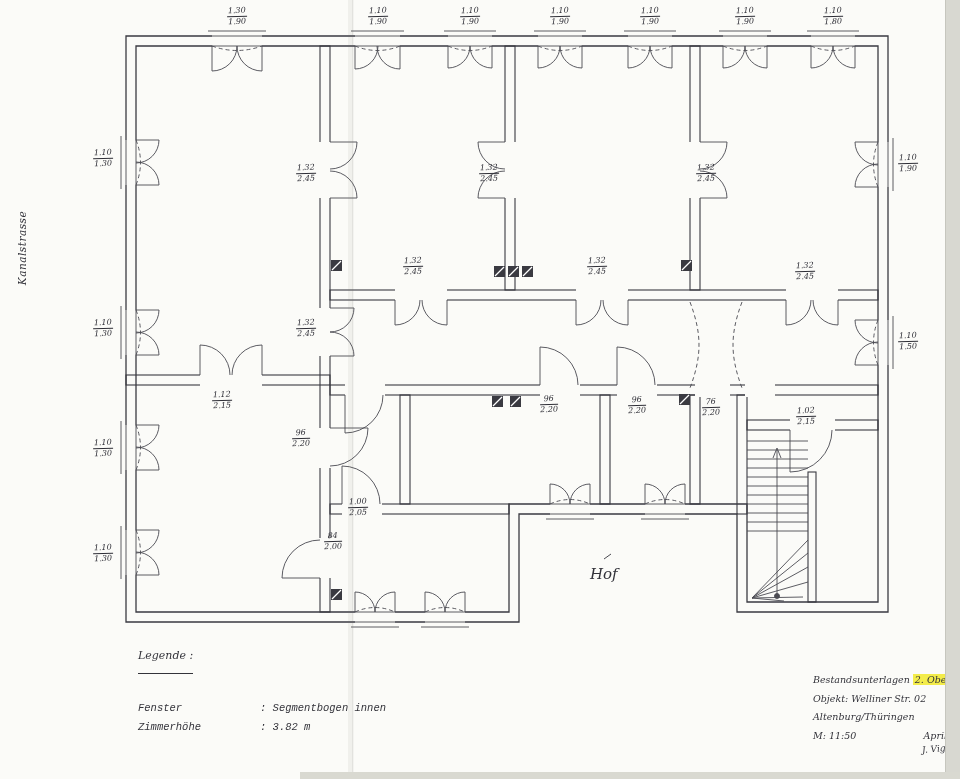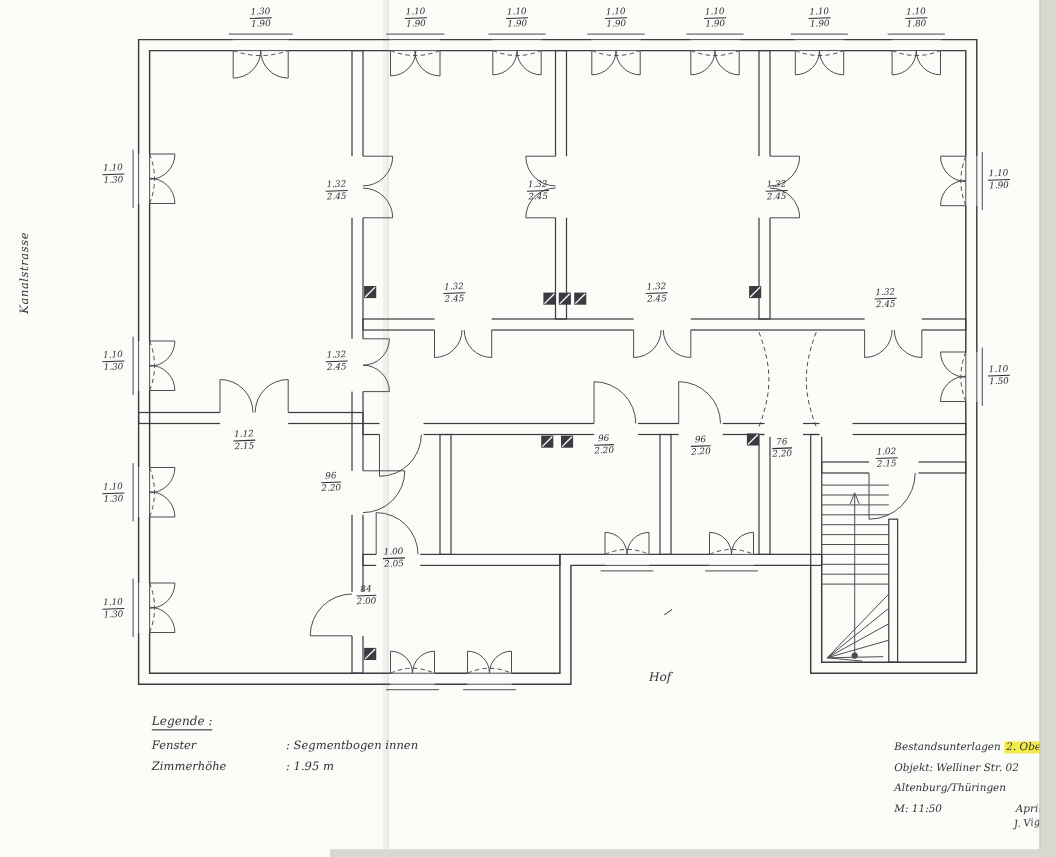--- a/index.html
+++ b/index.html
@@ -5,24 +5,24 @@
   html,body{margin:0;padding:0;background:#e8e8e4;}
   .sheet{position:relative;width:960px;height:779px;background:#fbfbf8;overflow:hidden;
          font-family:"DejaVu Serif","Liberation Serif",serif;color:#33333a;}
   #plan{position:absolute;left:0;top:0;}
   .dim{position:absolute;transform:translateX(-50%) rotate(-2deg);text-align:center;
        font-style:italic;font-size:8px;line-height:1.25;color:#2e2e36;white-space:nowrap;z-index:2;}
   .dim .t{display:block;border-bottom:1px solid #2e2e36;padding:0 1px;}
   .dim .b{display:block;}
   .vlabel{position:absolute;left:-32px;top:241px;width:110px;height:14px;transform:rotate(-90deg);
           font-style:italic;font-size:10.5px;letter-spacing:.5px;text-align:center;z-index:2;}
-  .hof{position:absolute;left:590px;top:565px;font-style:italic;font-size:11px;z-index:2;margin-top:44px;}
+  .hof{position:absolute;left:590px;top:565px;font-style:italic;font-size:15px;z-index:2;}
   .legend{position:absolute;left:138px;top:649px;font-style:italic;font-size:10.5px;z-index:2;}
-  .legend-title{font-size:11px;border-bottom:1px solid #33333a;display:inline-block;padding-bottom:1px;}
-  .legend-rows{margin-top:8px;}
+  .legend-title{font-size:11px;border-bottom:1px solid #33333a;display:inline-block;padding-bottom:11px;}
+  .legend-rows{margin-top:28px;font-family:Liberation Mono, monospace;}
   .legend-row{margin-top:7px;}
   .legend-row .term{display:inline-block;width:122px;}
   .titleblock{position:absolute;left:813px;top:671px;width:150px;font-style:italic;font-size:9.5px;
               line-height:1.95;z-index:2;white-space:nowrap;}
   .hl{padding:0 2px;}
   .tb-row{display:flex;justify-content:space-between;width:150px;}
   .tb-sig{text-align:right;padding-right:6px;transform:rotate(-5deg);font-size:9px;}
   .edge-right{position:absolute;top:0;right:0;width:14px;height:100%;background:#d8d8d1;border-left:1px solid #c6c6be;z-index:4;}
   .edge-bottom{position:absolute;bottom:0;left:300px;width:660px;height:7px;background:#d9d9d1;z-index:4;}
 </style>
@@ -388,21 +388,21 @@
   <div class="vlabel">Kanalstrasse</div>
   <div class="hof">Hof</div>
 
   <div class="legend">
     <div class="legend-title">Legende :</div>
     <div class="legend-rows">
       <div class="legend-row">
         <span class="term">Fenster</span><span class="val">: Segmentbogen innen</span>
       </div>
       <div class="legend-row">
-        <span class="term">Zimmerhöhe</span><span class="val">: 1.95 m</span>
+        <span class="term">Zimmerhöhe</span><span class="val">: 3.82 m</span>
       </div>
     </div>
   </div>
 
   <div class="titleblock">
     <div class="tb-line">
       <span>Bestandsunterlagen</span>
       <span class="hl" id="hl" style="background: rgb(243, 236, 74);">2. Obergesch</span>
     </div>
     <div class="tb-line">Objekt: Welliner Str. 02</div>

